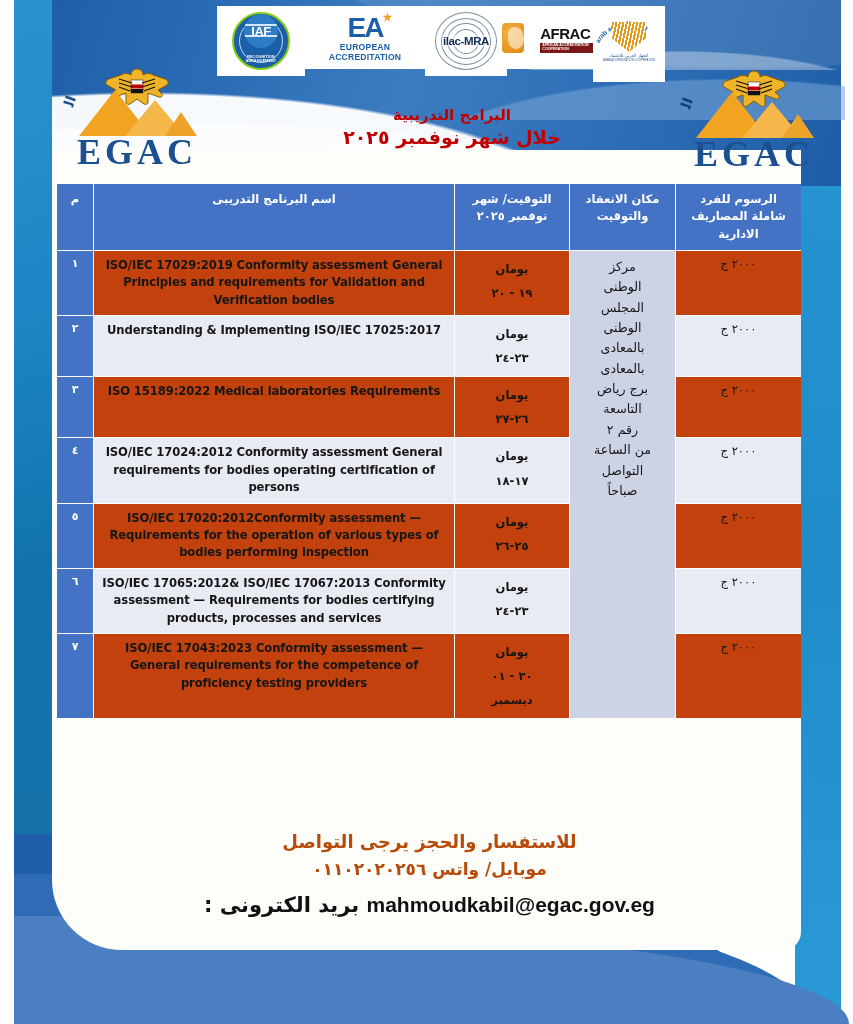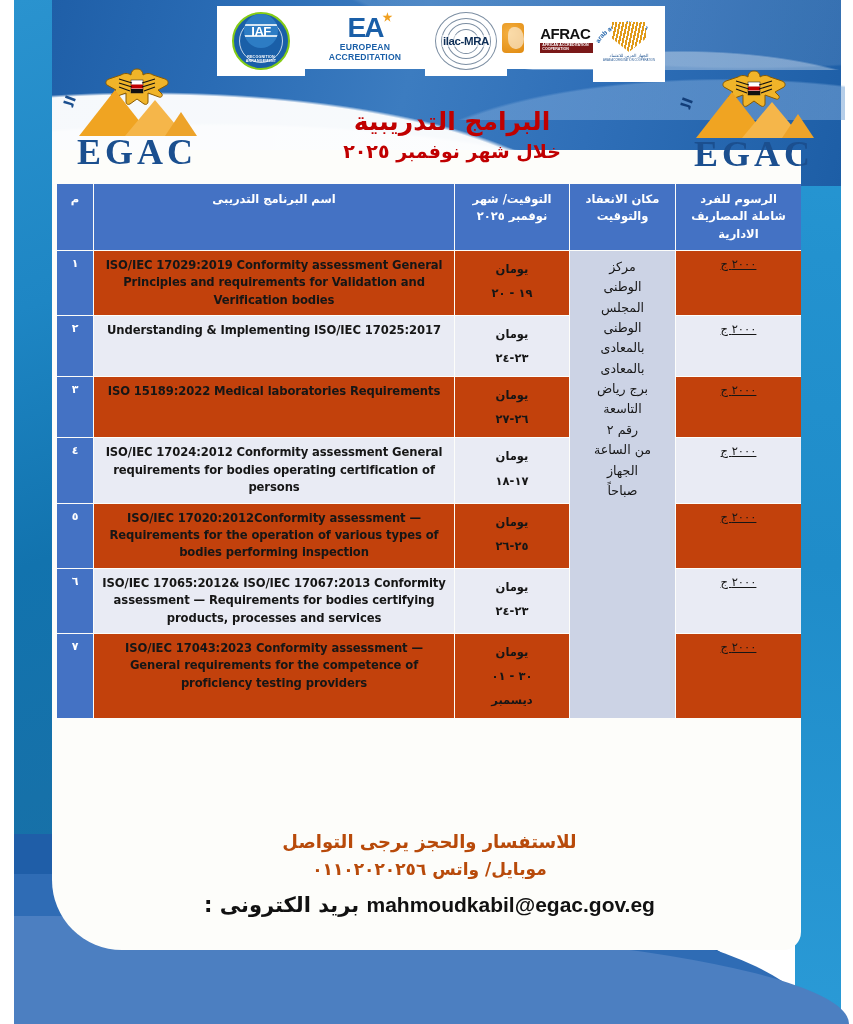--- a/index.html
+++ b/index.html
@@ -219,21 +219,21 @@
     font-size:36px;font-weight:bold;color:#1b4f8f;letter-spacing:4px;
     line-height:1;
   }
 
   
   .title-wrap{
     position:absolute;left:210px;top:105px;width:380px;
     text-align:center;direction:rtl;
   }
   .title-l1{
-    font-size:25px;font-weight:bold;color:#c00000;
+    font-size:15px;font-weight:bold;color:#c00000;
     font-family:"DejaVu Sans",sans-serif;
     line-height:1.35;
   }
   .title-l2{
     font-size:19px;font-weight:bold;color:#c00000;
     font-family:"DejaVu Sans",sans-serif;
     line-height:1.35;
   }
 
   
@@ -272,21 +272,21 @@
   td.prog{
     font-family:"Liberation Sans",sans-serif;
     font-size:11.6px;font-weight:bold;color:#161616;
     direction:ltr;line-height:1.5;letter-spacing:-.1px;
   }
   td.time{
     font-size:11.5px;font-weight:bold;color:#161616;
     line-height:2.1;
   }
   td.fee{
-    font-size:11.5px;color:#161616;text-decoration:underline;
+    font-size:11.5px;color:#161616;
   }
   td.place{
     font-size:12.6px;color:#161616;line-height:1.62;
     vertical-align:middle;
     font-family:"DejaVu Sans",sans-serif;
   }
   tr.shade td:not(.num){background:#c2410c;}
   tr.light td:not(.num){background:#e9ebf4;}
   td.place{background:#ccd3e5 !important;}
 
@@ -480,21 +480,21 @@
             <div>مركز</div>
             <div>الوطنى</div>
             <div>المجلس</div>
             <div>الوطنى</div>
             <div>بالمعادى</div>
             <div>بالمعادى</div>
             <div>برج رياض</div>
             <div>التاسعة</div>
             <div>رقم ٢</div>
             <div>من الساعة</div>
-            <div>الجهاز</div>
+            <div>التواصل</div>
             <div>صباحاً</div>
           </td>
           <td class="time">
             <div>يومان</div>
             <div>١٩ - ٢٠</div>
           </td>
           <td class="prog">ISO/IEC 17029:2019 Conformity assessment General Principles and requirements for Validation and Verification bodies</td>
           <td class="num">١</td>
         </tr>
 

